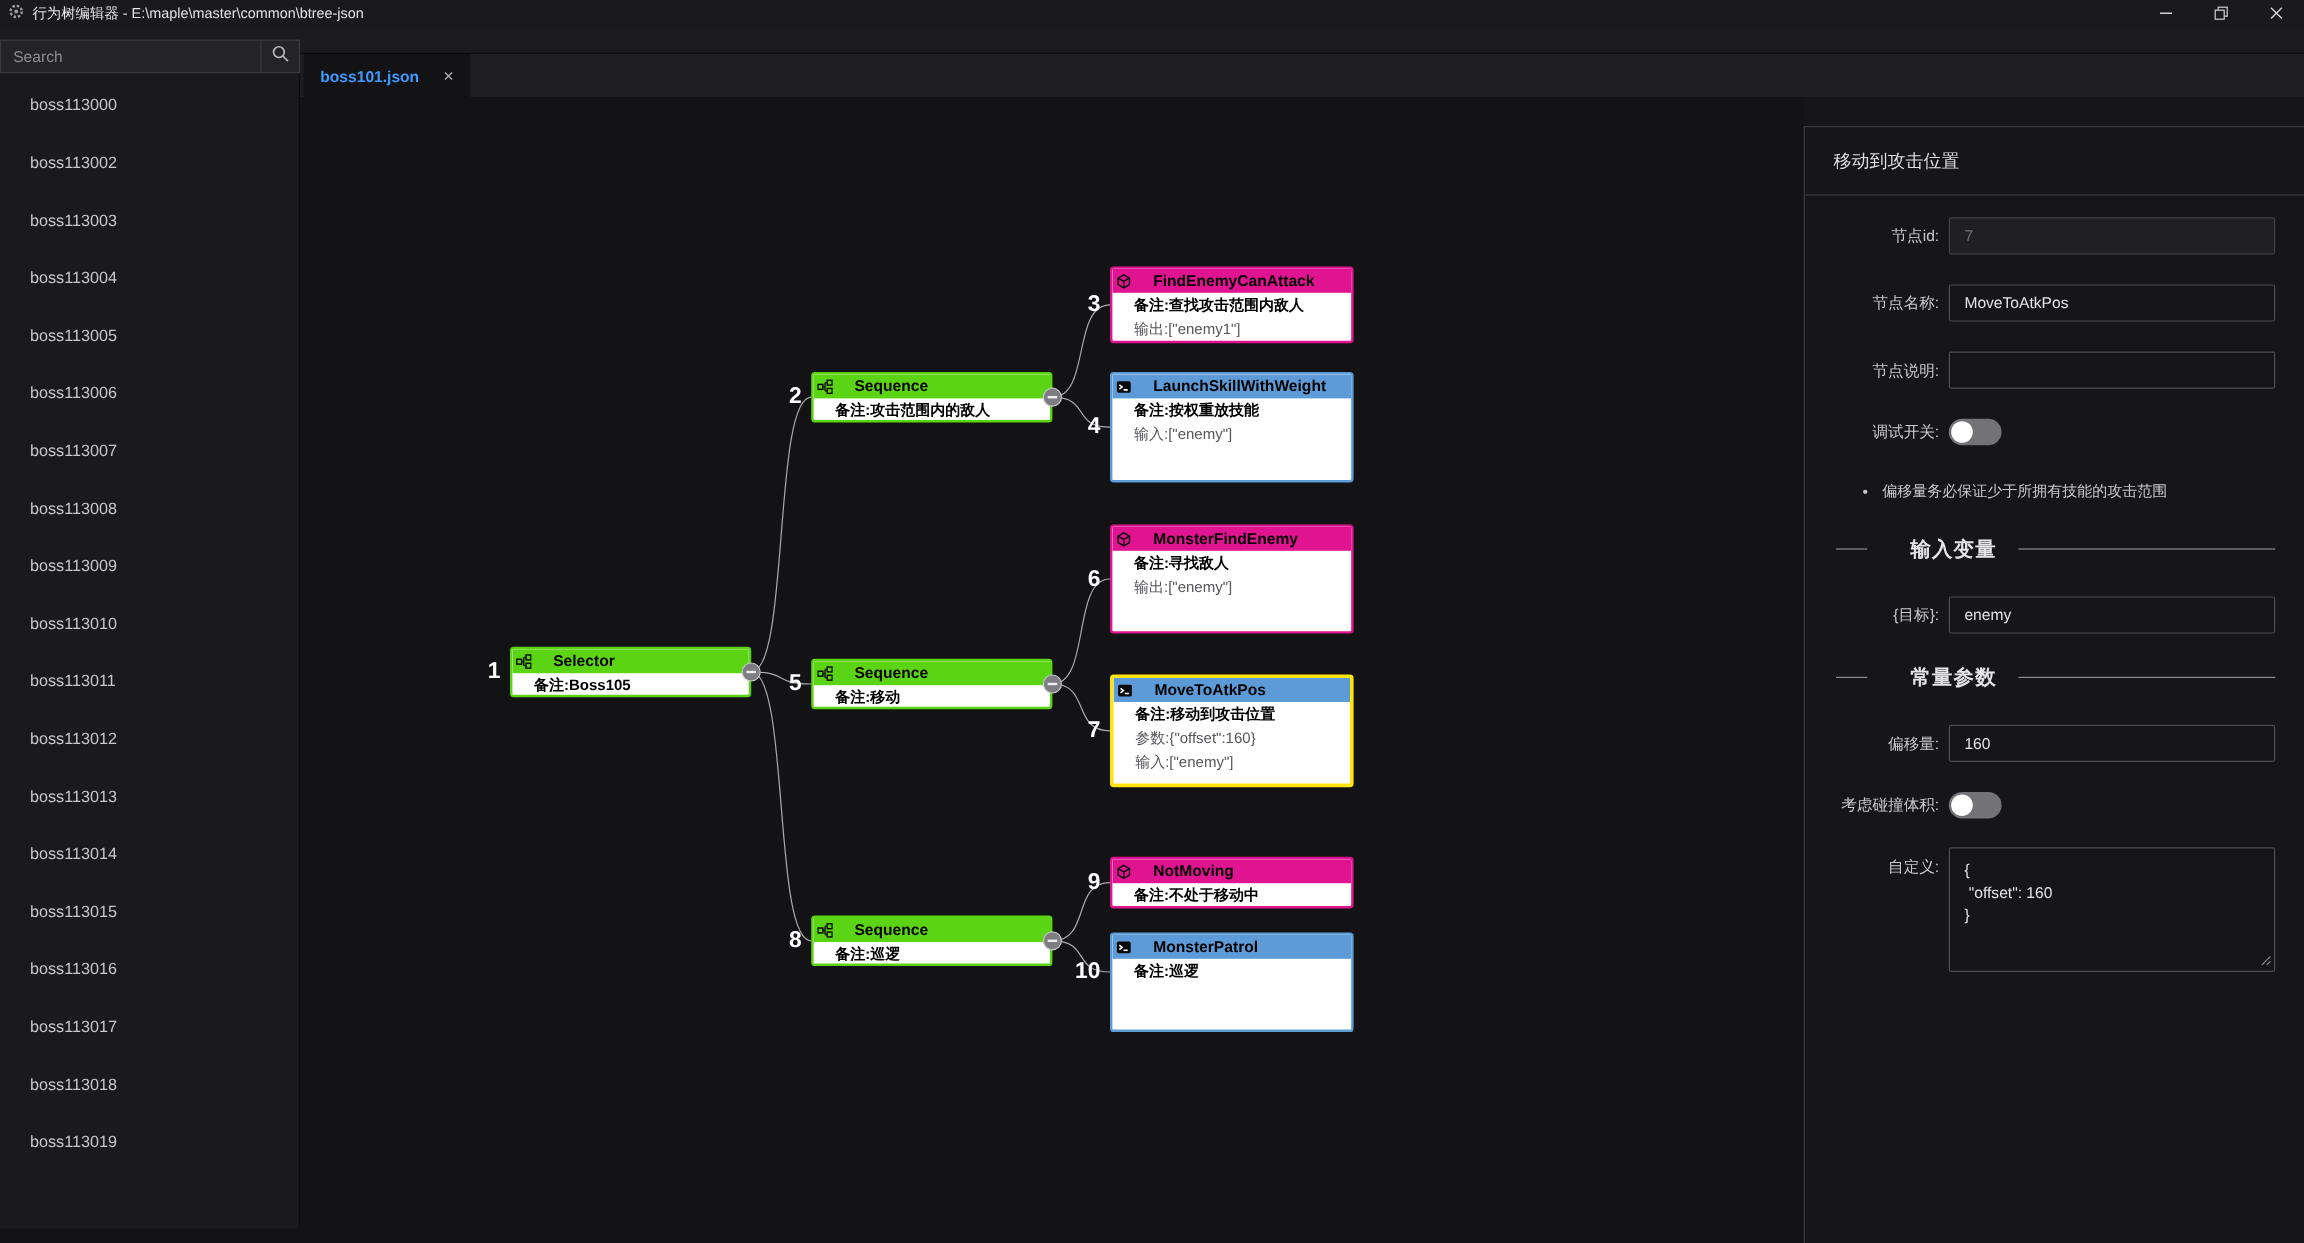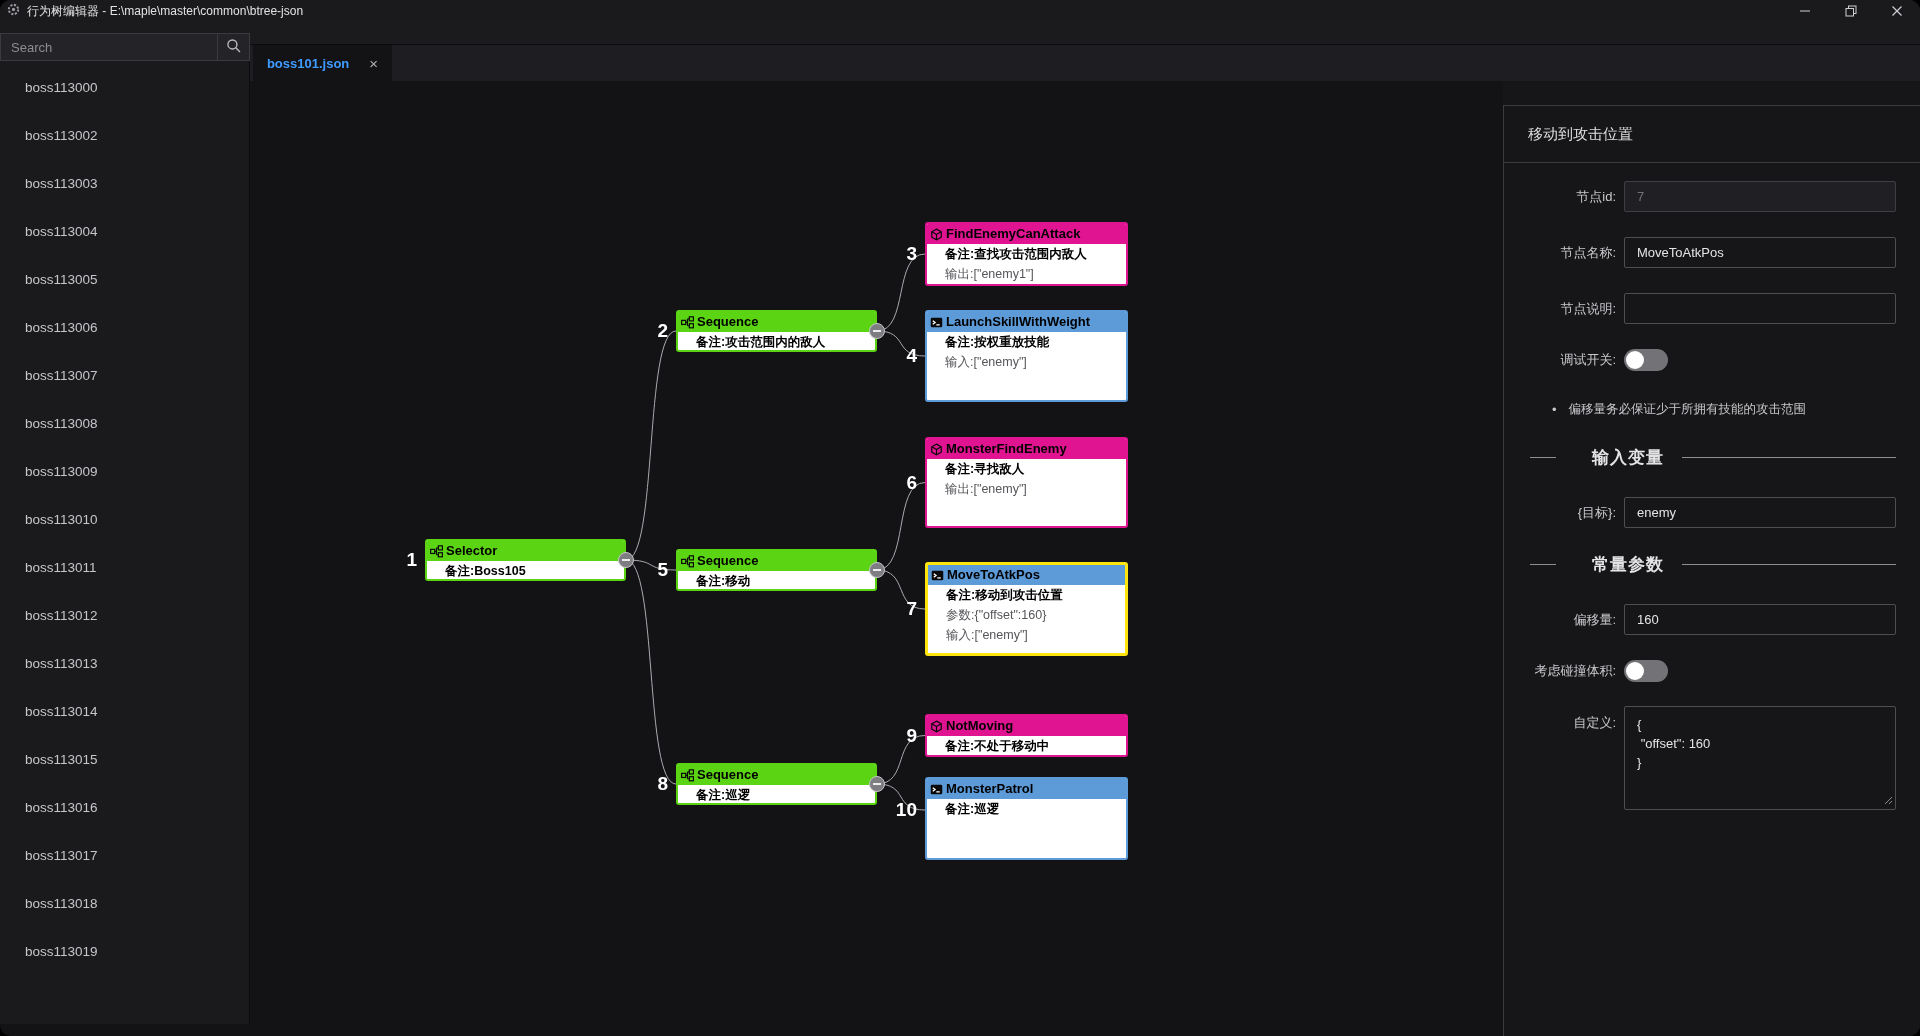--- a/index.html
+++ b/index.html
@@ -1,18 +1,18 @@
 <!DOCTYPE html>
 <html><head>
 <meta charset="utf-8">
 <style>
   * { margin:0; padding:0; box-sizing:border-box; }
   html,body { background:#000; }
   .screen { position:relative; width:1920px; height:1036px; overflow:hidden;
-            background:#131316; font-family:"Liberation Sans","DejaVu Sans",sans-serif;border-radius:11px; }
+            background:#131316; font-family:"Liberation Sans","DejaVu Sans",sans-serif; }
 
   
   .titlebar { position:absolute; left:0; top:0; width:1920px; height:22px;
               background:#1a1a1d; display:flex; align-items:center; padding-left:7px;
               color:#e2e2e5; font-size:12px; }
   .titlebar .app-title { margin-left:7px; white-space:nowrap; }
   .win-controls { position:absolute; right:0; top:0; height:22px; display:flex; }
   .win-btn { width:46px; height:22px; display:flex; align-items:center; justify-content:center; }
 
   
@@ -42,21 +42,21 @@
          display:flex; align-items:center; justify-content:center; gap:20px; }
   .tab-label { color:#3f9bff; font-size:13px; font-weight:600; }
   .tab-close { color:#aeaeb4; font-size:15px; line-height:15px; cursor:default; }
 
   
   .canvas { position:absolute; left:250px; top:81px; width:1253px; height:955px; background:#131316; }
   .edge-layer { position:absolute; left:0; top:0; width:100%; height:100%; }
   .edge { stroke:#a9a9b0; stroke-width:1; fill:none; }
   .bt-node { position:absolute; background:#fff; border:2px solid #888; border-radius:3px; overflow:hidden; }
   .bt-node.selected { border-width:3px; }
-  .bt-header { height:20px; display:flex; align-items:center; gap:3px; padding:0 3px; }
+  .bt-header { height:20px; display:flex; align-items:center; gap:18px; padding:0 3px; }
   .bt-icon { display:flex; align-items:center; }
   .bt-title { font-size:13px; font-weight:700; color:#000; line-height:20px; white-space:nowrap; }
   .bt-line { font-size:12.5px; line-height:20px; padding:0 18px; white-space:nowrap; }
   .bt-line.note { color:#000; font-weight:700; }
   .bt-line.muted { color:#55555a; }
   .bt-num { position:absolute; width:26px; text-align:right; color:#fff; font-size:19px; font-weight:700; line-height:26px; }
   .bt-conn { position:absolute; width:16px; height:16px; border-radius:50%;
              background:#7d7d82; border:1px solid #c5c5ca; }
   .bt-conn::after { content:''; display:block; margin:6px 3px 0 3px; height:2px; background:#ededf0; }
 

